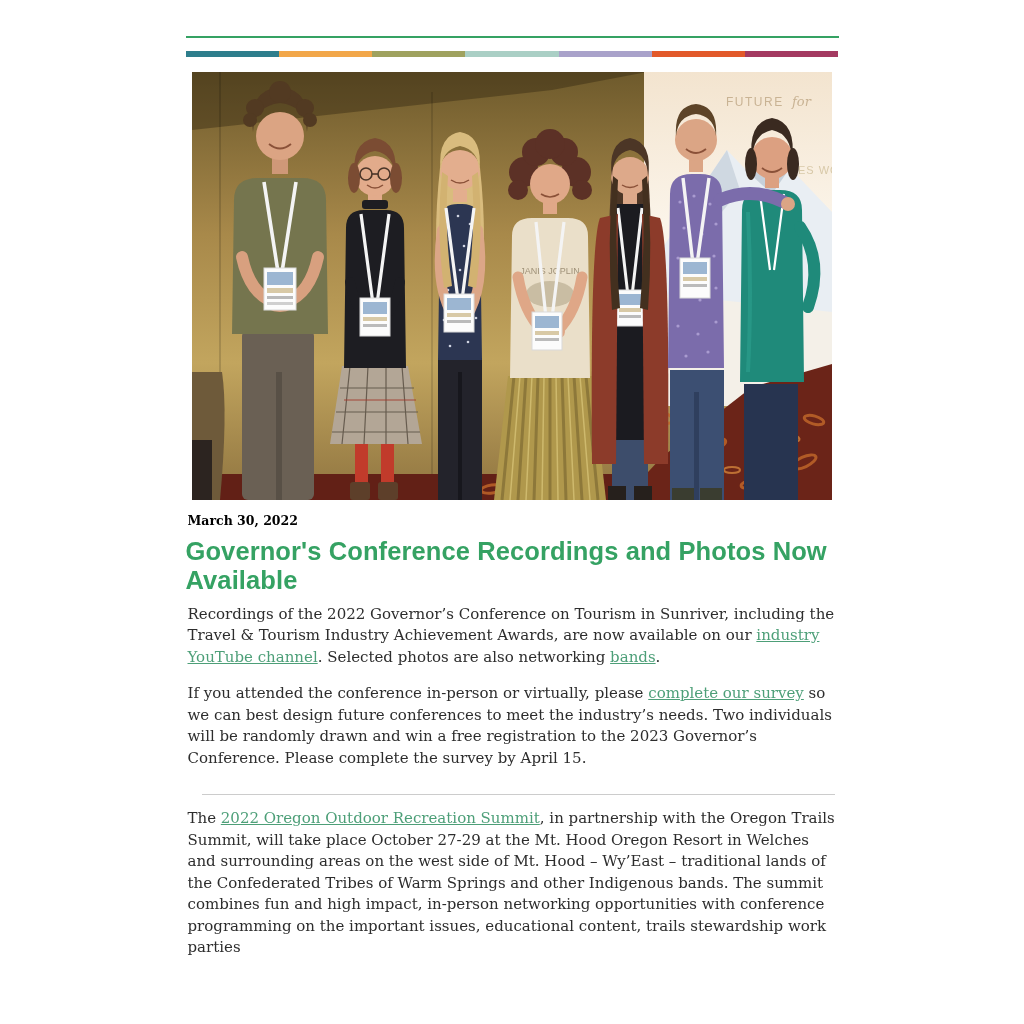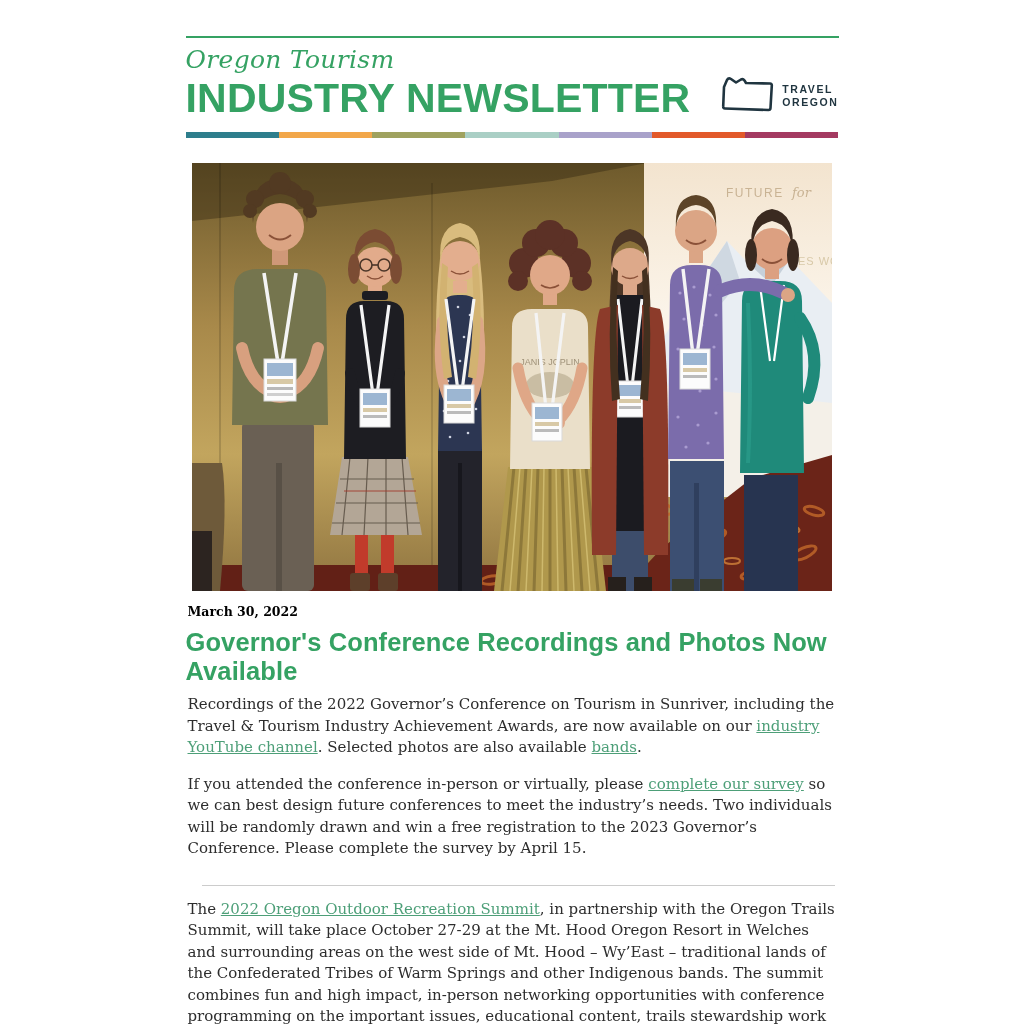--- a/index.html
+++ b/index.html
@@ -26,21 +26,21 @@
     font-family:"Liberation Sans","DejaVu Sans",sans-serif;font-weight:bold;
     font-size:41px;line-height:1;color:var(--brand-green);margin:3px 0 0;letter-spacing:.2px;
   }
   .logo{display:flex;align-items:center;gap:8px;padding-bottom:2px;cursor:pointer;}
   .logo-text{
     font-family:"Liberation Sans","DejaVu Sans",sans-serif;font-weight:bold;
     font-size:10.5px;letter-spacing:1.6px;color:var(--logo-navy);line-height:1.22;
   }
   .stripe{display:flex;height:6px;margin-top:13px;}
   .stripe .seg{flex:1;}
-  figure.hero{margin:25px 0 0 6px;width:580px;height:428px;line-height:0;}
+  figure.hero{margin:15px 0 0 6px;width:580px;height:428px;line-height:0;}
   .date-line{
     margin:13px 0 0 2px;font-size:12.5px;font-weight:bold;color:#000000;
     font-family:"DejaVu Serif",serif;
   }
   .article-title{
     font-family:"Liberation Sans","DejaVu Sans",sans-serif;font-weight:bold;
     font-size:25.5px;line-height:1.13;color:var(--brand-green);
     margin:9px 0 9px 0;letter-spacing:.1px;
   }
   .article p{
@@ -50,37 +50,20 @@
   hr.divider{border:none;border-top:1px solid var(--divider);margin:25px 4px 13px 16px;}
 </style>
 </head>
 <body>
 
 <div class="content">
 
   <div class="top-rule"></div>
 
   <header>
-    <div class="masthead">
-      <div>
-        <div class="kicker">Oregon Tourism</div>
-        <h1 class="newsletter-title">INDUSTRY NEWSLETTER</h1>
-      </div>
-      <div class="logo">
-        <span>
-          <svg width="54" height="38" viewBox="0 0 54 38">
-            <path d="M4,12 L7,5 Q8.5,2.5 11,4 L16,7.5 L21,4.5 Q23,3.5 24.5,5.5 L26,8 L50,8.5 Q52,8.6 51.8,10.5 L50.5,33 Q50.4,35 48.5,35 L5,33.5 Q3,33.4 3.2,31.4 Z" fill="none" stroke="#203540" stroke-width="2.6" stroke-linejoin="round"></path>
-          </svg>
-        </span>
-        <div class="logo-text">
-          <div>TRAVEL</div>
-          <div>OREGON</div>
-        </div>
-      </div>
-    </div>
     <div class="stripe">
         <div class="seg" style="background: rgb(46, 126, 140);"></div>
         <div class="seg" style="background: rgb(242, 167, 74);"></div>
         <div class="seg" style="background: rgb(159, 162, 95);"></div>
         <div class="seg" style="background: rgb(170, 207, 197);"></div>
         <div class="seg" style="background: rgb(169, 162, 202);"></div>
         <div class="seg" style="background: rgb(226, 89, 42);"></div>
         <div class="seg" style="background: rgb(164, 58, 97);"></div>
       </div>
   </header>
@@ -356,21 +339,21 @@
           <rect x="491" y="212" width="24" height="3" fill="#bbbbbb"></rect>
         </g>
       </g>
     </svg>
   </figure>
 
   <div class="date-line">March 30, 2022</div>
 
   <section class="article">
     <h2 class="article-title">Governor's Conference Recordings and Photos Now Available</h2>
-    <p><span>Recordings of the 2022 Governor’s Conference on Tourism in Sunriver, including the Travel &amp; Tourism Industry Achievement Awards, are now available on our </span><a class="link">industry YouTube channel</a><span>. Selected photos are also available </span><a class="link">bands</a><span>.</span></p>
+    <p><span>Recordings of the 2022 Governor’s Conference on Tourism in Sunriver, including the Travel &amp; Tourism Industry Achievement Awards, are now available on our </span><a class="link">industry YouTube channel</a><span>. Selected photos are also networking </span><a class="link">bands</a><span>.</span></p>
     <p><span>If you attended the conference in-person or virtually, please </span><a class="link">complete our survey</a><span> so we can best design future conferences to meet the industry’s needs. Two individuals will be randomly drawn and win a free registration to the 2023 Governor’s Conference. Please complete the survey by April 15.</span></p>
   </section>
 
   <hr class="divider">
 
   <section class="article">
     <p><span>The </span><a class="link">2022 Oregon Outdoor Recreation Summit</a><span>, in partnership with the Oregon Trails Summit, will take place October 27-29 at the Mt. Hood Oregon Resort in Welches and surrounding areas on the west side of Mt. Hood – Wy’East – traditional lands of the Confederated Tribes of Warm Springs and other Indigenous bands. The summit combines fun and high impact, in-person networking opportunities with conference programming on the important issues, educational content, trails stewardship work parties</span></p>
   </section>
 
 </div>

